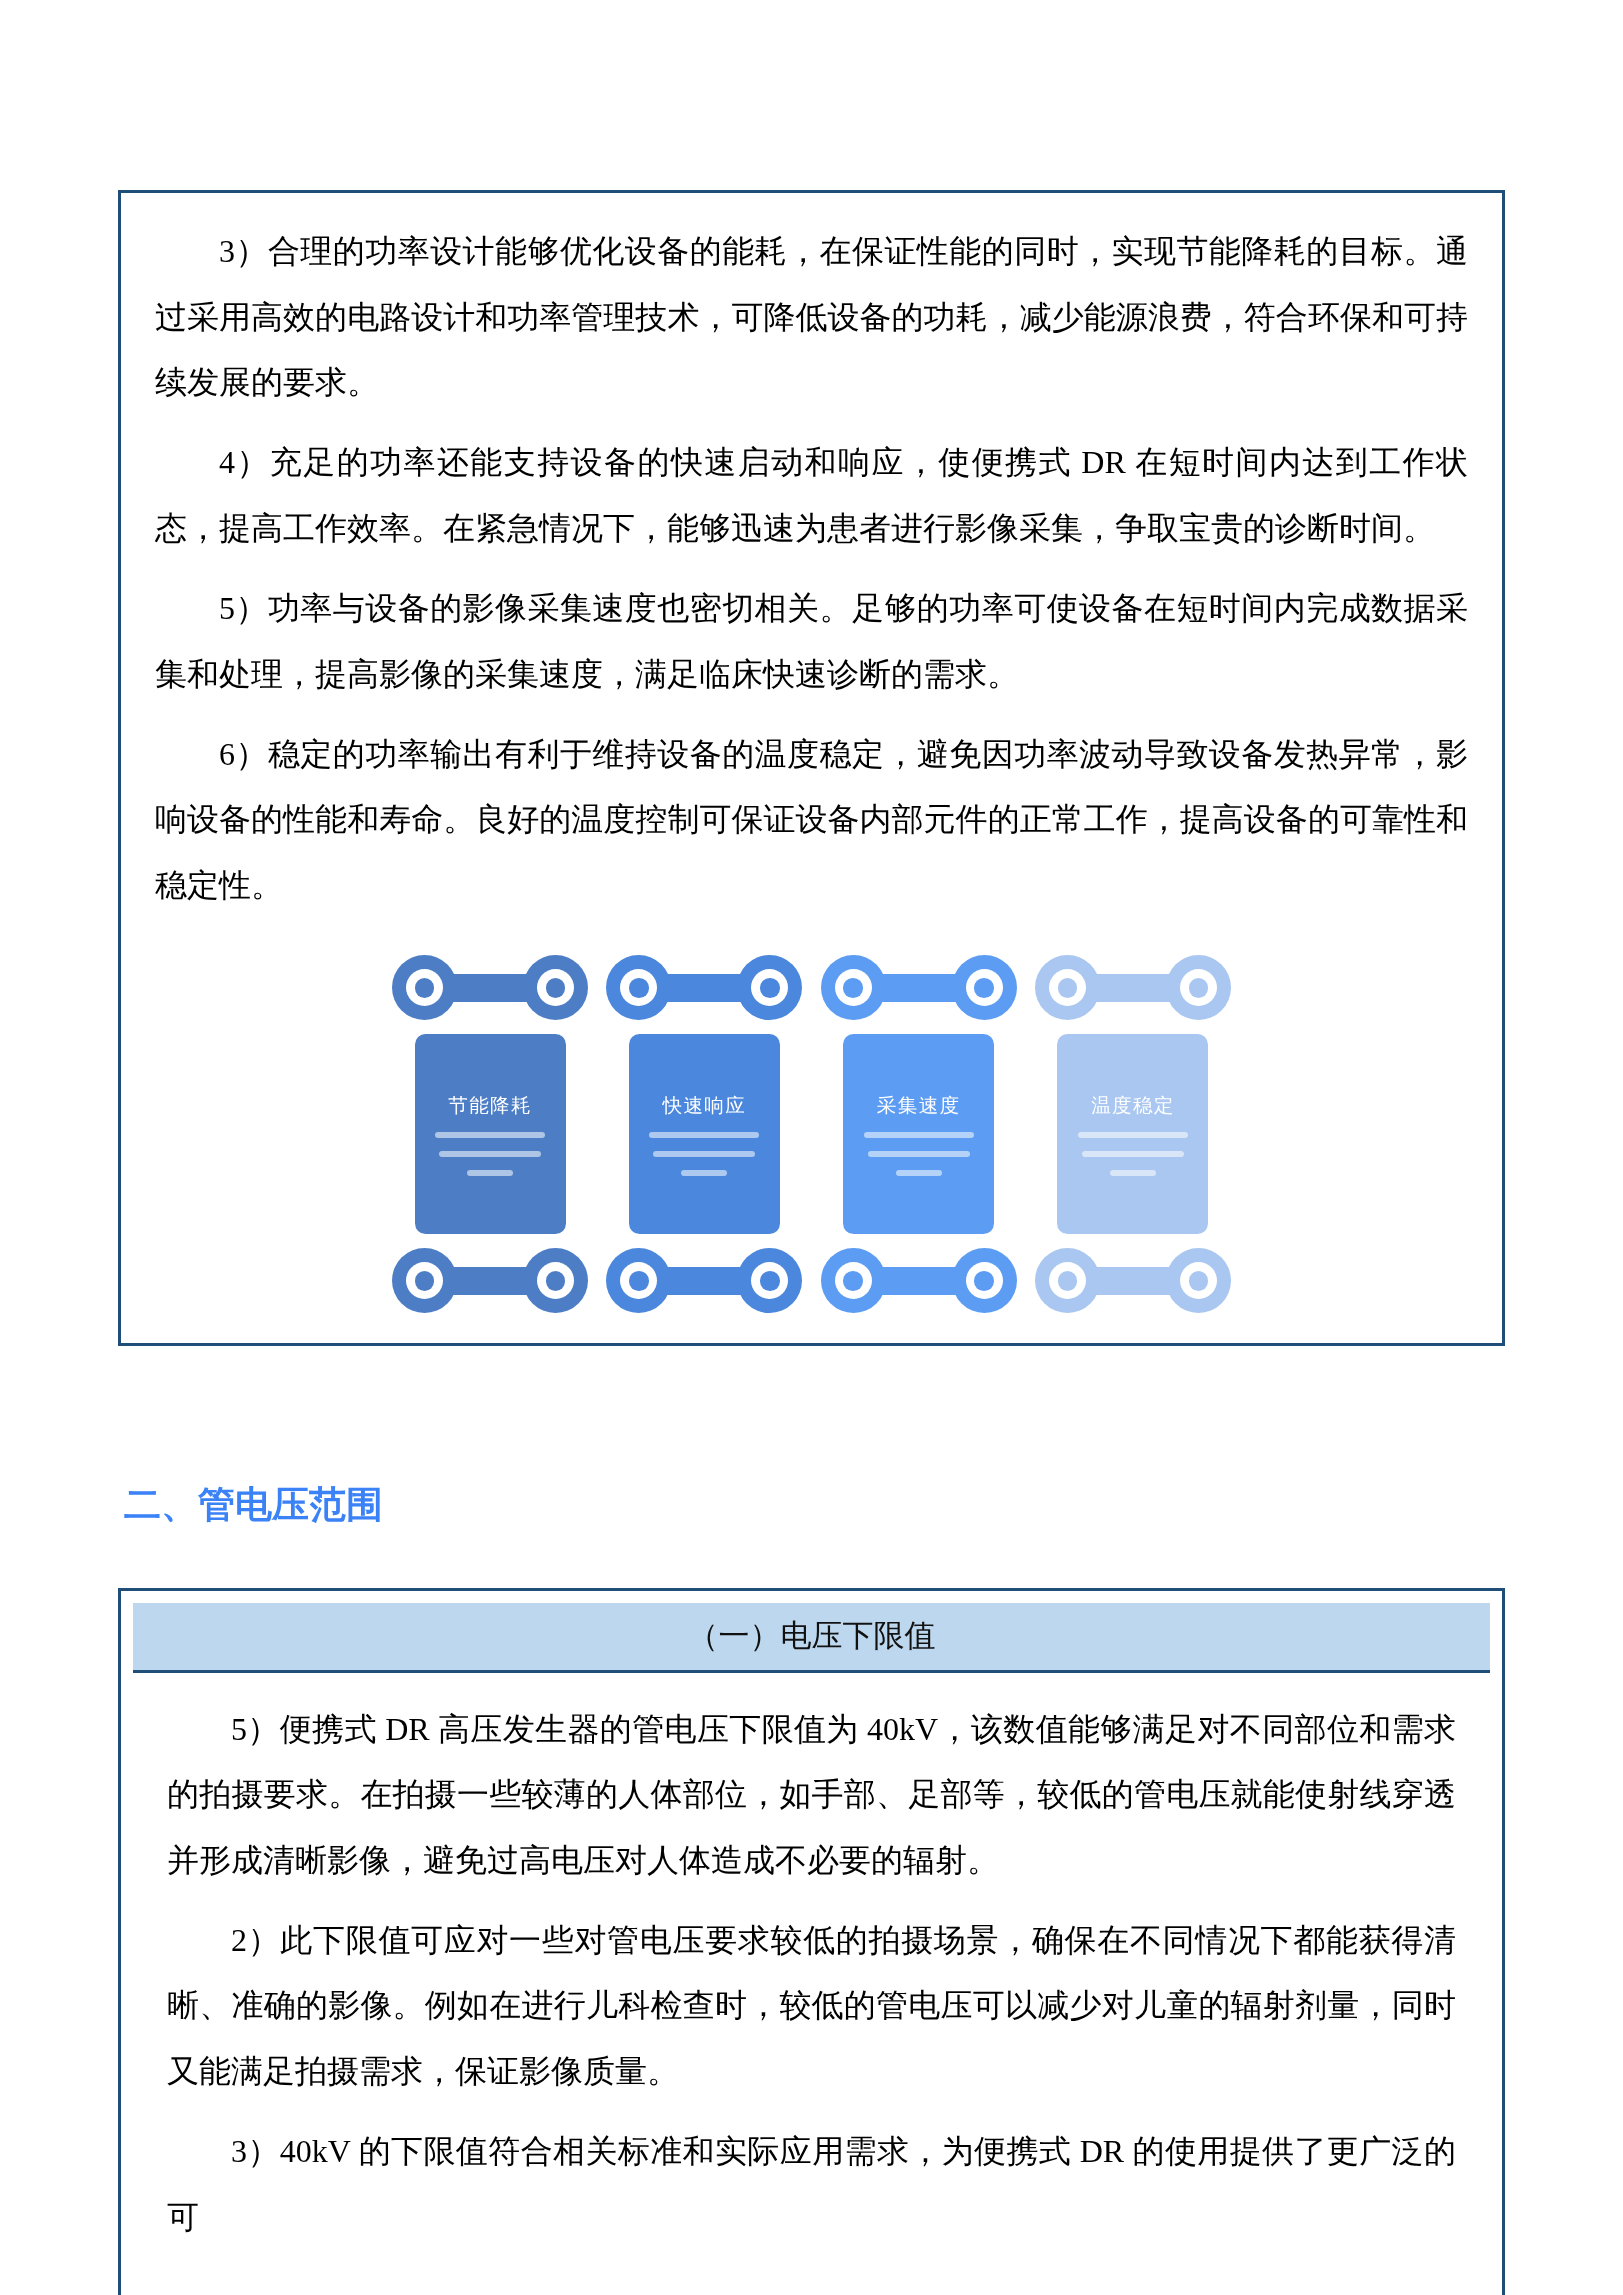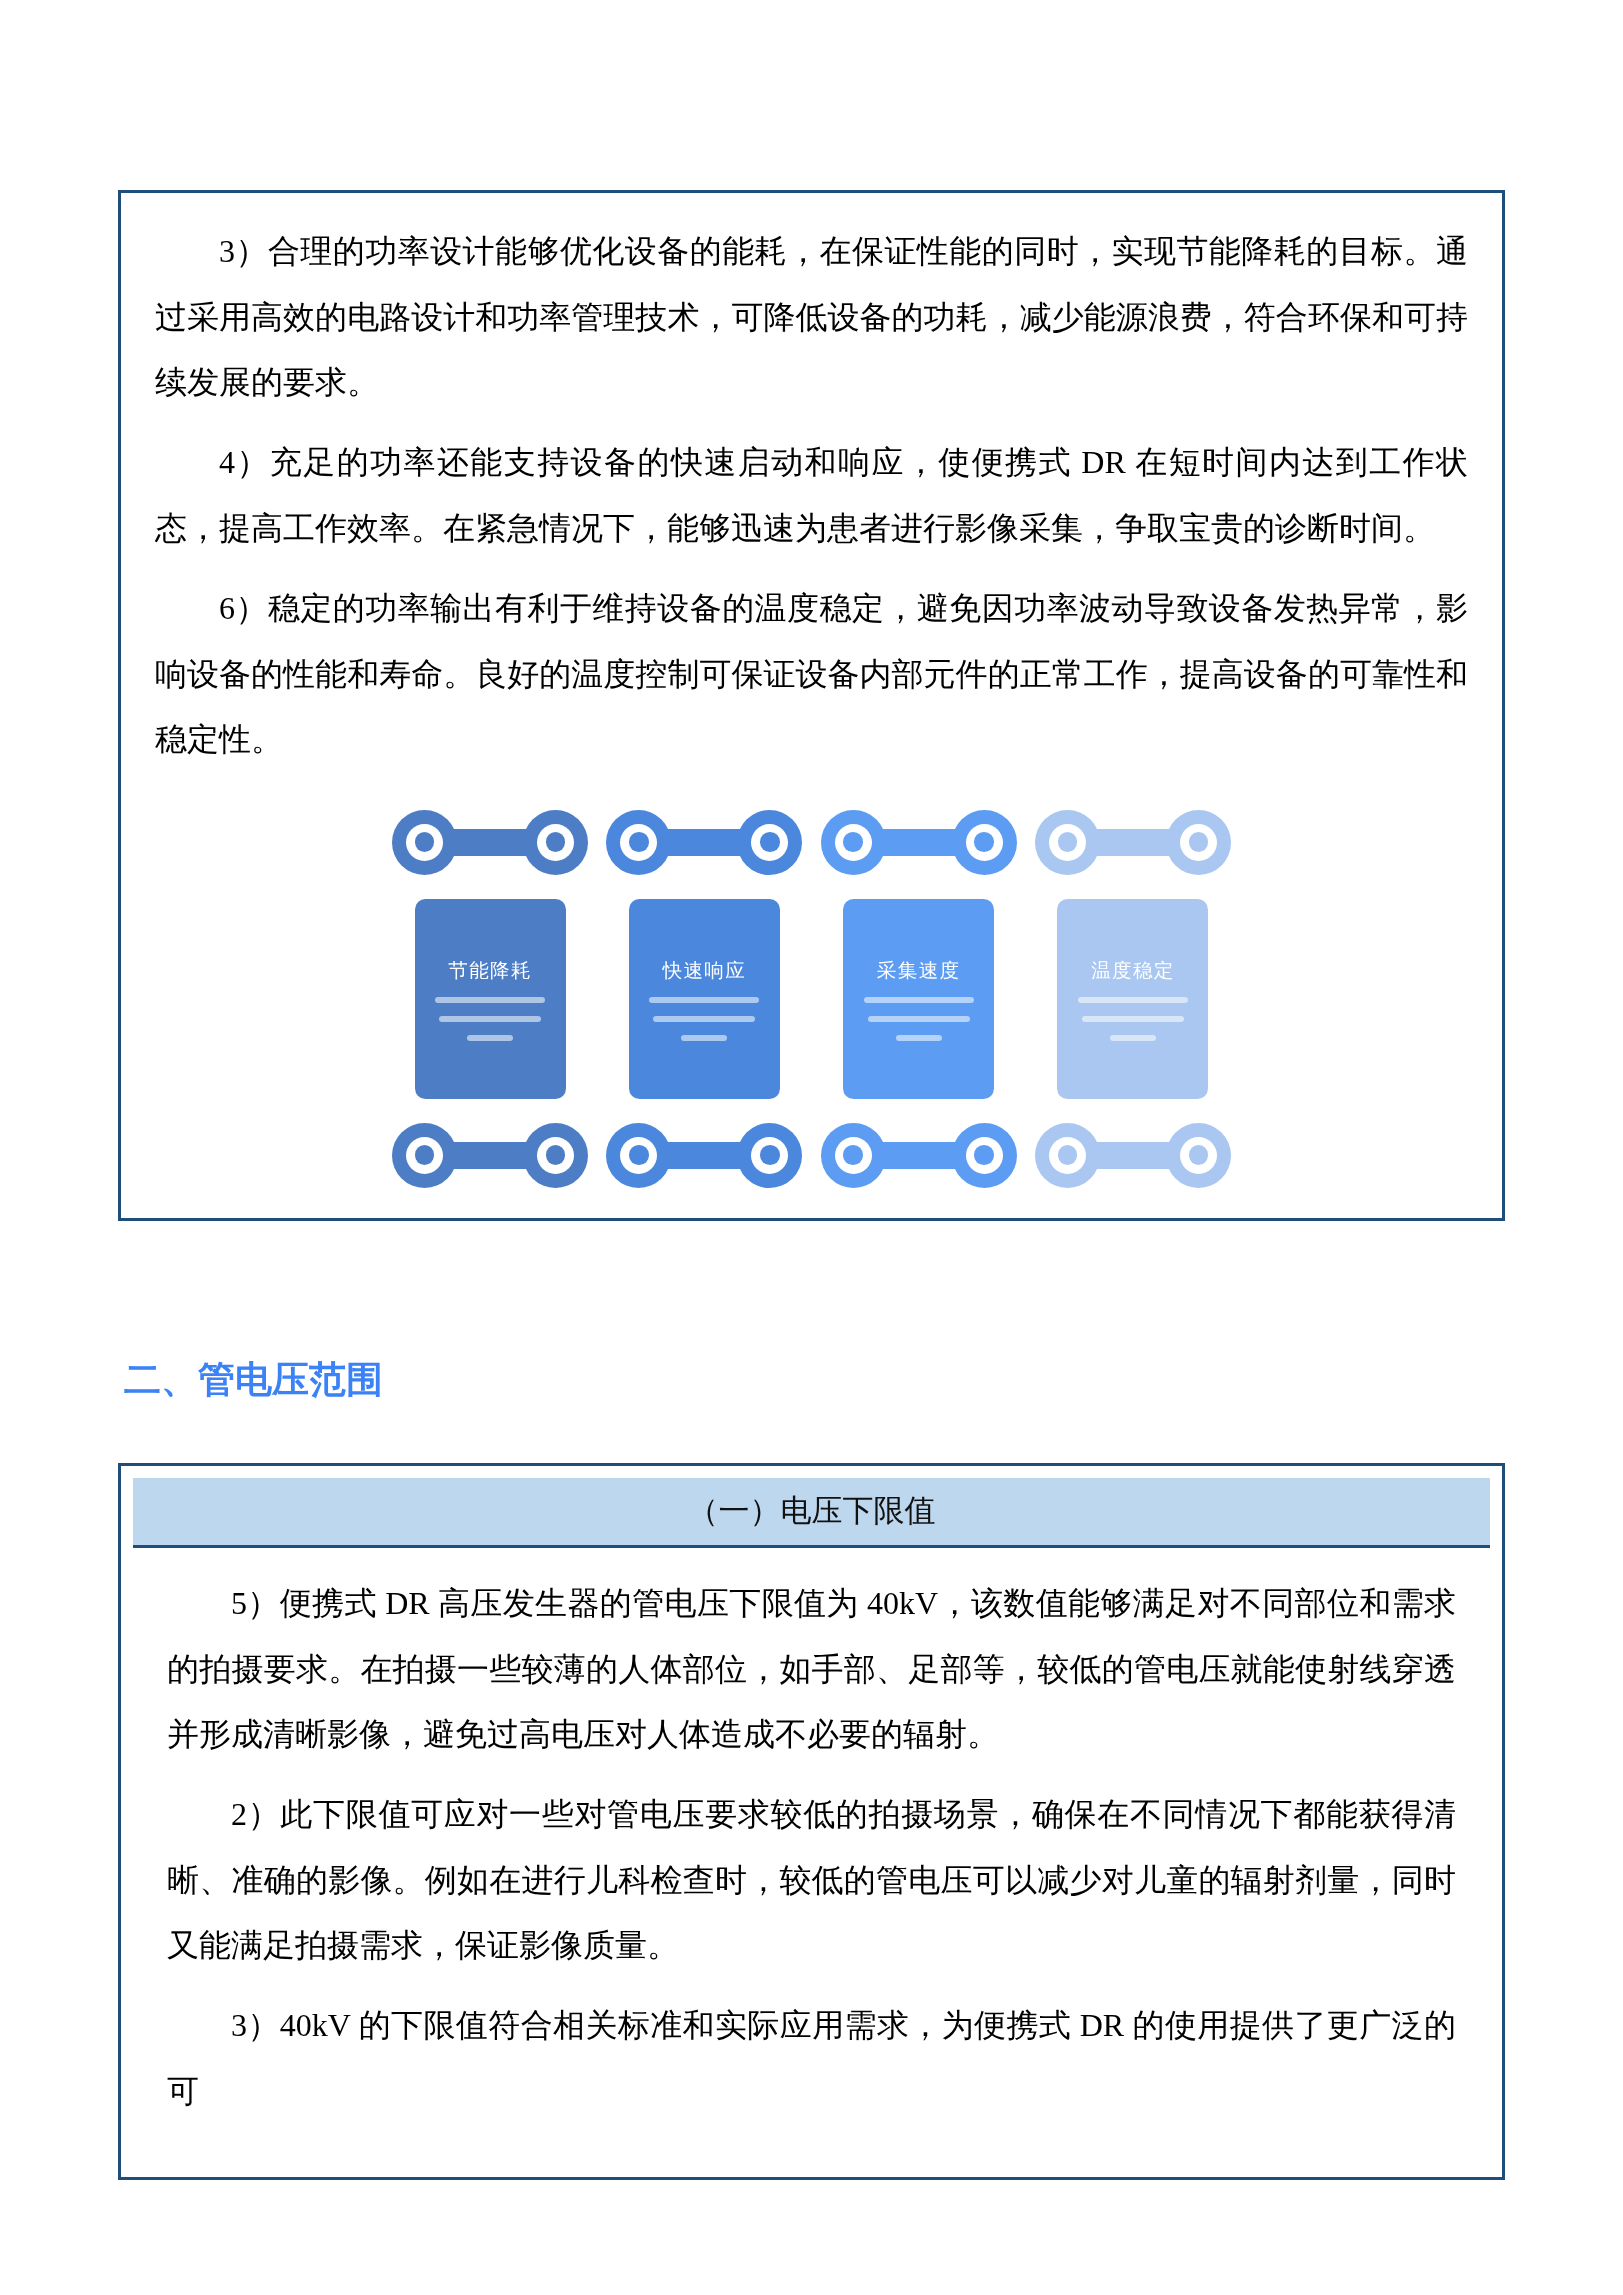--- a/index.html
+++ b/index.html
@@ -54,21 +54,21 @@
     display: flex; align-items: center; justify-content: center;
   }
   .donut.left { left: 0; }
   .donut.right { right: 0; }
   .donut .hole {
     width: 37px; height: 37px; background: #fff; border-radius: 50%;
     display: flex; align-items: center; justify-content: center;
   }
   .donut .dot { width: 19.6px; height: 19.6px; border-radius: 50%; }
   .spool-body {
-    width: 151px; height: 200px; margin: 24px auto;
+    width: 151px; height: 200px; margin: 14px auto;
     border-radius: 10.5px;
     display: flex; flex-direction: column; align-items: center; justify-content: center;
     gap: 13px; padding: 9.2px;
   }
   .spool-label {
     color: #fff; font-size: 19.6px; letter-spacing: 1.3px;
     font-family: "Liberation Sans", sans-serif;
     text-align: center;
   }
   .spool-line { height: 5.9px; background: rgba(255,255,255,.55); border-radius: 3.3px; }
@@ -95,20 +95,21 @@
   .box2-body { padding: 9.2px 34px 26px 34px; }
 </style>
 </head>
 <body>
 
 <div class="page">
 
   <div class="framed-box box1">
     <p class="para">3）合理的功率设计能够优化设备的能耗，在保证性能的同时，实现节能降耗的目标。通过采用高效的电路设计和功率管理技术，可降低设备的功耗，减少能源浪费，符合环保和可持续发展的要求。</p>
     <p class="para">4）充足的功率还能支持设备的快速启动和响应，使便携式 DR 在短时间内达到工作状态，提高工作效率。在紧急情况下，能够迅速为患者进行影像采集，争取宝贵的诊断时间。</p>
+    <p class="para">5）功率与设备的影像采集速度也密切相关。足够的功率可使设备在短时间内完成数据采集和处理，提高影像的采集速度，满足临床快速诊断的需求。</p>
     <p class="para">6）稳定的功率输出有利于维持设备的温度稳定，避免因功率波动导致设备发热异常，影响设备的性能和寿命。良好的温度控制可保证设备内部元件的正常工作，提高设备的可靠性和稳定性。</p>
 
     <div class="diagram">
       <div class="diagram-cols" id="diagram-cols">
           <div class="spool">
     <div class="cap">
       <div class="bar" style="background:#4d7ec5"></div>
       <div class="donut left" style="background:#4d7ec5">
         <div class="hole">
                   <div class="dot" style="background:#4d7ec5"></div>

